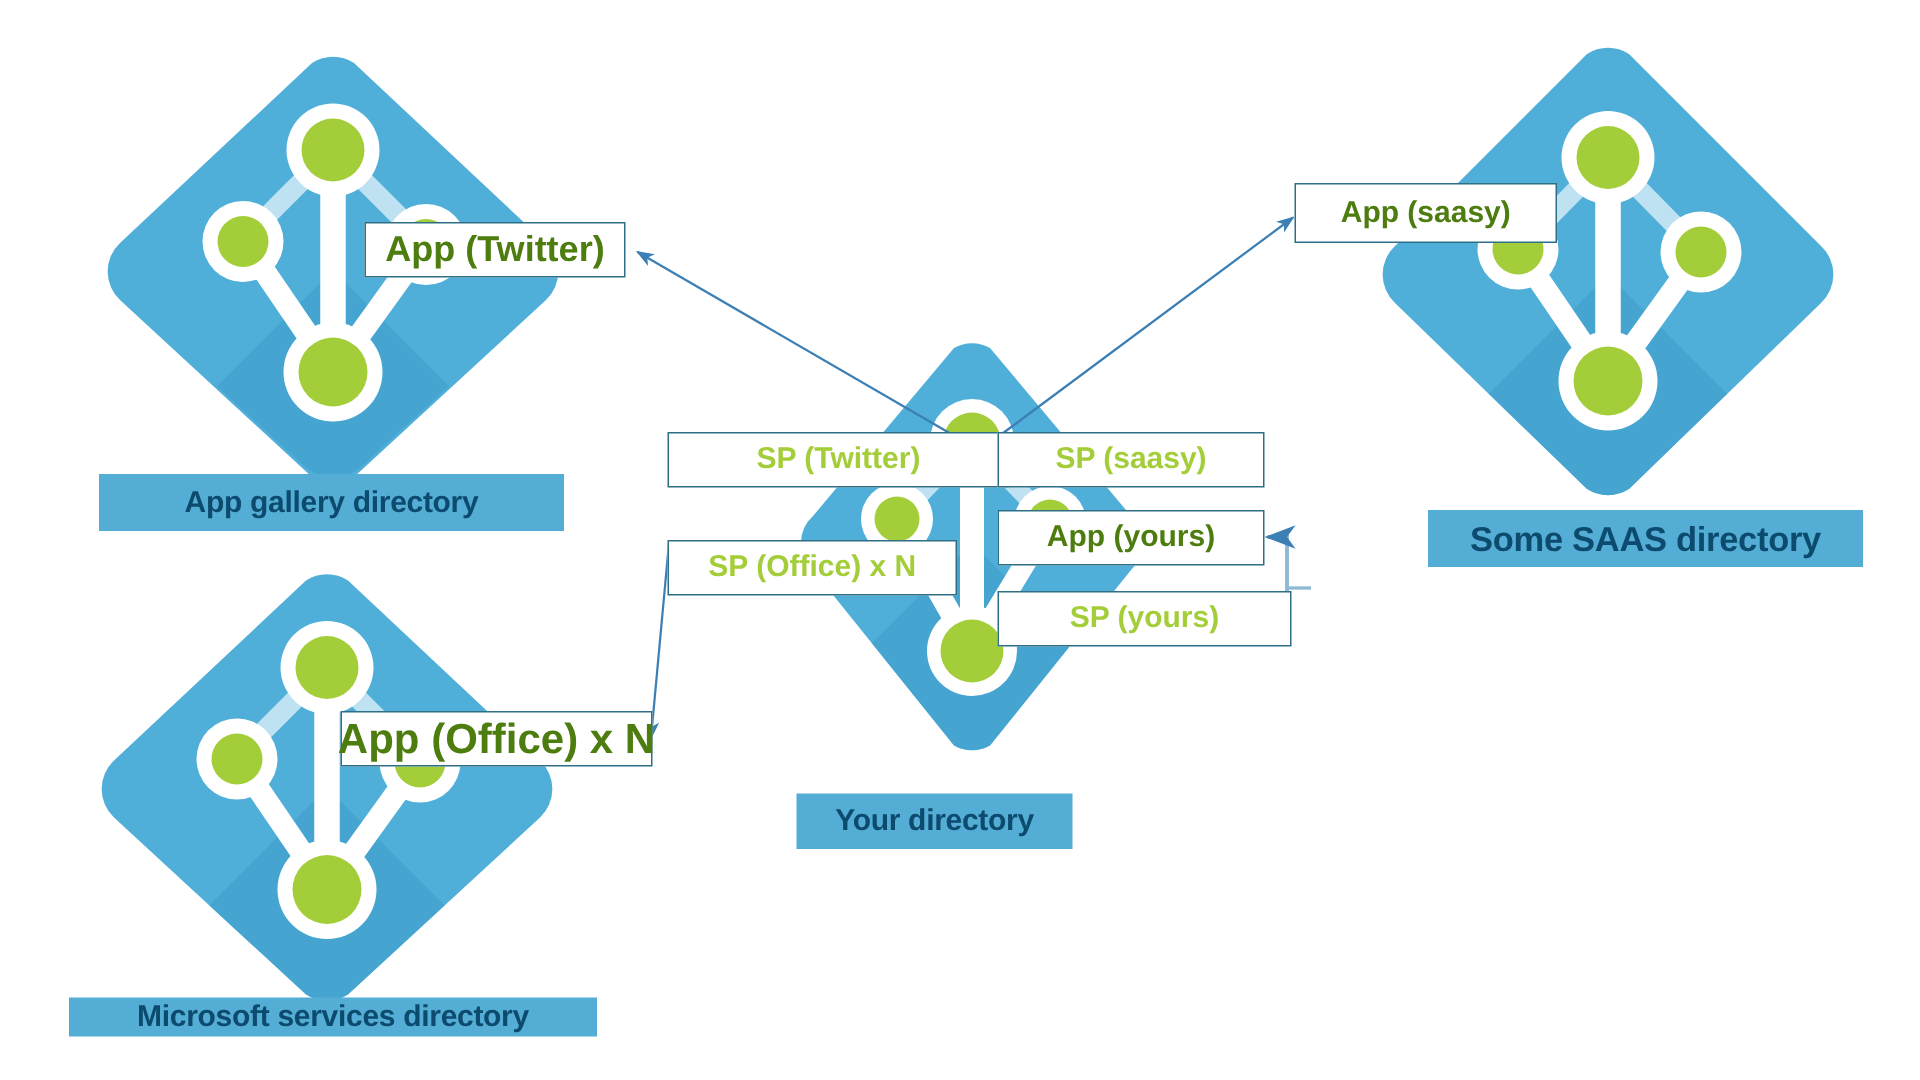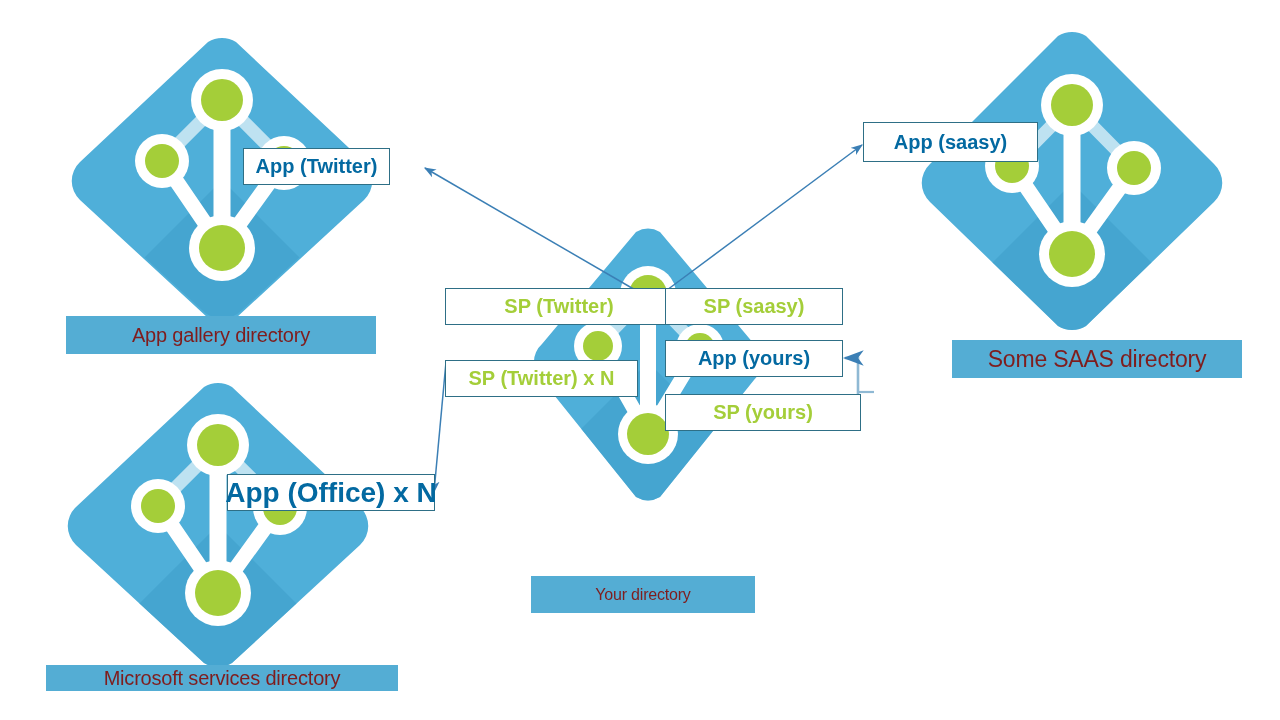--- a/index.html
+++ b/index.html
@@ -26,43 +26,43 @@
   .aad-icon svg {
     display: block;
     width: 100%;
     height: 100%;
   }
 
   
   .dir-banner {
     position: absolute;
     background: #54ADD4;
-    color: #7f1d1d;
-    font-weight: normal;
+    color: #0c4a6e;
+    font-weight: bold;
     display: flex;
     align-items: center;
     justify-content: center;
     letter-spacing: -0.2px;
     white-space: nowrap;
     box-sizing: border-box;
   }
 
   
   .label-box {
     position: absolute;
     background: #ffffff;
     border: 1.4px solid #2E6F86;
     display: flex;
     align-items: center;
     justify-content: center;
     font-weight: bold;
     white-space: nowrap;
     box-sizing: border-box;
   }
-  .label-app  { color: #0369a1; }
+  .label-app  { color: #4d7c0f; }
   .label-sp   { color: #A4CE39; }
 
   
   #connectors {
     position: absolute;
     left: 0; top: 0;
     width: 1280px;
     height: 720px;
     pointer-events: none;
   }
@@ -157,21 +157,21 @@
         <circle cx="120" cy="72" r="19" fill="#A4CE39"></circle>
       <circle cx="70" cy="124" r="24" fill="#ffffff"></circle>
         <circle cx="70" cy="124" r="15" fill="#A4CE39"></circle>
       <circle cx="172" cy="126" r="24" fill="#ffffff"></circle>
         <circle cx="172" cy="126" r="15" fill="#A4CE39"></circle>
       <circle cx="120" cy="212" r="30" fill="#ffffff"></circle>
         <circle cx="120" cy="212" r="21" fill="#A4CE39"></circle>
     </svg>
   </div>
 
-  <div class="dir-banner" style="left:531px; top:529px; width:224px; height:37px; font-size:16px;margin-top:47px;">Your directory</div>
+  <div class="dir-banner" style="left:531px; top:529px; width:184px; height:37px; font-size:20px;">Your directory</div>
 
   <div class="aad-icon" style="left:912px; top:20px; width:320px; height:320px;">
     <svg viewBox="0 0 320 320" xmlns="http://www.w3.org/2000/svg" aria-hidden="true">
       <defs>
         <clipPath id="clipSaas">
           <path d="M146 16 a26 26 0 0 1 28 0 L302 144 a26 26 0 0 1 0 38 L174 306 a26 26 0 0 1 -28 0 L18 182 a26 26 0 0 1 0 -38 Z"></path>
         </clipPath>
       </defs>
       <path d="M146 16 a26 26 0 0 1 28 0 L302 144 a26 26 0 0 1 0 38 L174 306 a26 26 0 0 1 -28 0 L18 182 a26 26 0 0 1 0 -38 Z" fill="#4FAFD9"></path>
       <g clip-path="url(#clipSaas)">
@@ -208,25 +208,25 @@
     <line x1="637" y1="291" x2="425" y2="168" stroke="#3B7FB5" stroke-width="1.5" marker-end="url(#arrowBlue)"></line>
 
     <line x1="667" y1="290" x2="862" y2="145" stroke="#3B7FB5" stroke-width="1.5" marker-end="url(#arrowBlue)"></line>
 
     <line x1="446" y1="362" x2="434" y2="492" stroke="#3B7FB5" stroke-width="1.5" marker-end="url(#arrowBlue)"></line>
 
     <path d="M843,427 L858,427 L858,358 L845,358" fill="none" stroke="#8FB9D4" stroke-width="2.6" marker-end="url(#arrowBracket)"></path>
     <line x1="858" y1="392" x2="874" y2="392" stroke="#8FB9D4" stroke-width="2.2"></line>
   </svg>
 
-  <div class="label-box label-app" style="left:243px; top:148px; width:147px; height:37px; font-size:20px;">App (Twitter)</div>
+  <div class="label-box label-app" style="left:243px; top:148px; width:174px; height:37px; font-size:24px;">App (Twitter)</div>
 
   <div class="label-box label-sp" style="left:445px; top:288px; width:228px; height:37px; font-size:20px;">SP (Twitter)</div>
 
-  <div class="label-box label-sp" style="left:445px; top:360px; width:193px; height:37px; font-size:20px;">SP (Twitter) x N</div>
+  <div class="label-box label-sp" style="left:445px; top:360px; width:193px; height:37px; font-size:20px;">SP (Office) x N</div>
 
   <div class="label-box label-app" style="left:227px; top:474px; width:208px; height:37px; font-size:28px;">App (Office) x N</div>
 
   <div class="label-box label-app" style="left:863px; top:122px; width:175px; height:40px; font-size:20px;">App (saasy)</div>
 
   <div class="label-box label-sp" style="left:665px; top:288px; width:178px; height:37px; font-size:20px;">SP (saasy)</div>
 
   <div class="label-box label-app" style="left:665px; top:340px; width:178px; height:37px; font-size:20px;">App (yours)</div>
 
   <div class="label-box label-sp" style="left:665px; top:394px; width:196px; height:37px; font-size:20px;">SP (yours)</div>

